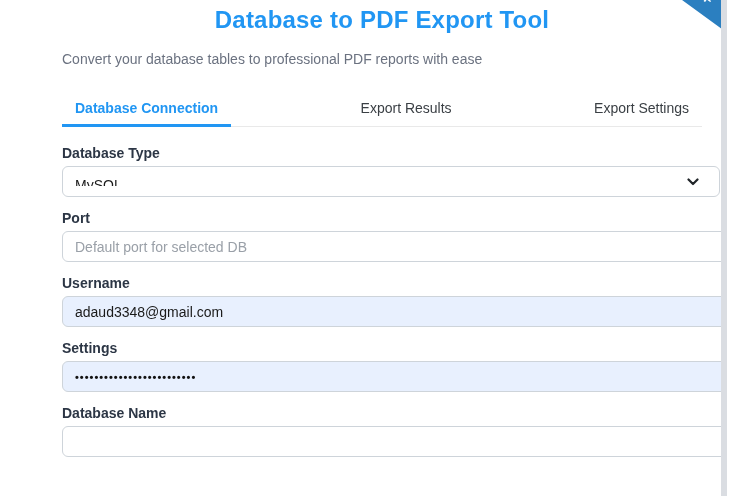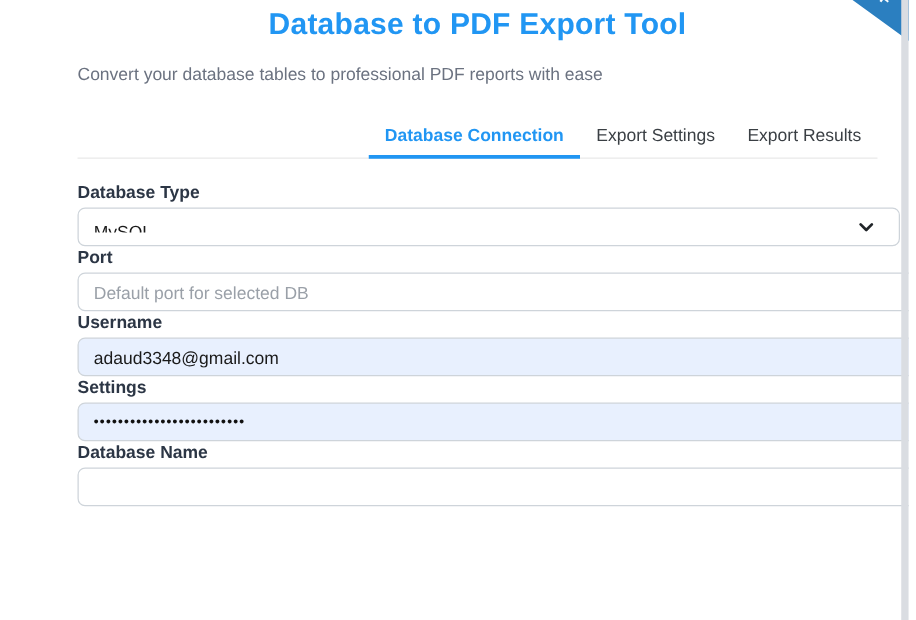--- a/index.html
+++ b/index.html
@@ -53,39 +53,39 @@
   }
   p.subtitle {
     margin-top: 17px;
     text-align: left;
     color: var(--subtitle-color);
     font-size: 14px;
   }
   .tabs {
     margin-top: 27px;
     display: flex;
-    justify-content: flex-end;
+    justify-content: space-between;
     border-bottom: 1px solid var(--divider-color);
   }
   .tab {
     padding: 6px 13px 8px;
     font-size: 14px;
     color: #3a3f44;
     cursor: pointer;
     border-bottom: 3px solid transparent;
     margin-bottom: -1px;
     white-space: nowrap;
   }
   .tab.active {
     color: var(--accent);
     font-weight: bold;
     border-bottom-color: var(--accent);
   }
   form { margin-top: 18px; }
-  .field { }
+  .field { margin-bottom: 13px; }
   .field label {
     display: block;
     font-size: 14px;
     font-weight: bold;
     color: var(--label-color);
     margin-bottom: 5px;
   }
   .control {
     display: block;
     height: 31px;
@@ -139,22 +139,22 @@
       <span>PDF</span>
     </div>
 
     <div class="container">
 
       <h1 class="title">Database to PDF Export Tool</h1>
       <p class="subtitle">Convert your database tables to professional PDF reports with ease</p>
 
       <div class="tabs">
         <div class="tab active">Database Connection</div>
+        <div class="tab">Export Results</div>
         <div class="tab">Export Settings</div>
-        <div class="tab">Export Results</div>
       </div>
 
       <form>
 
         <div class="field">
           <label>Database Type</label>
           <div class="select-wrap">
             <select class="control">
               <option>MySQL</option>
             </select>

